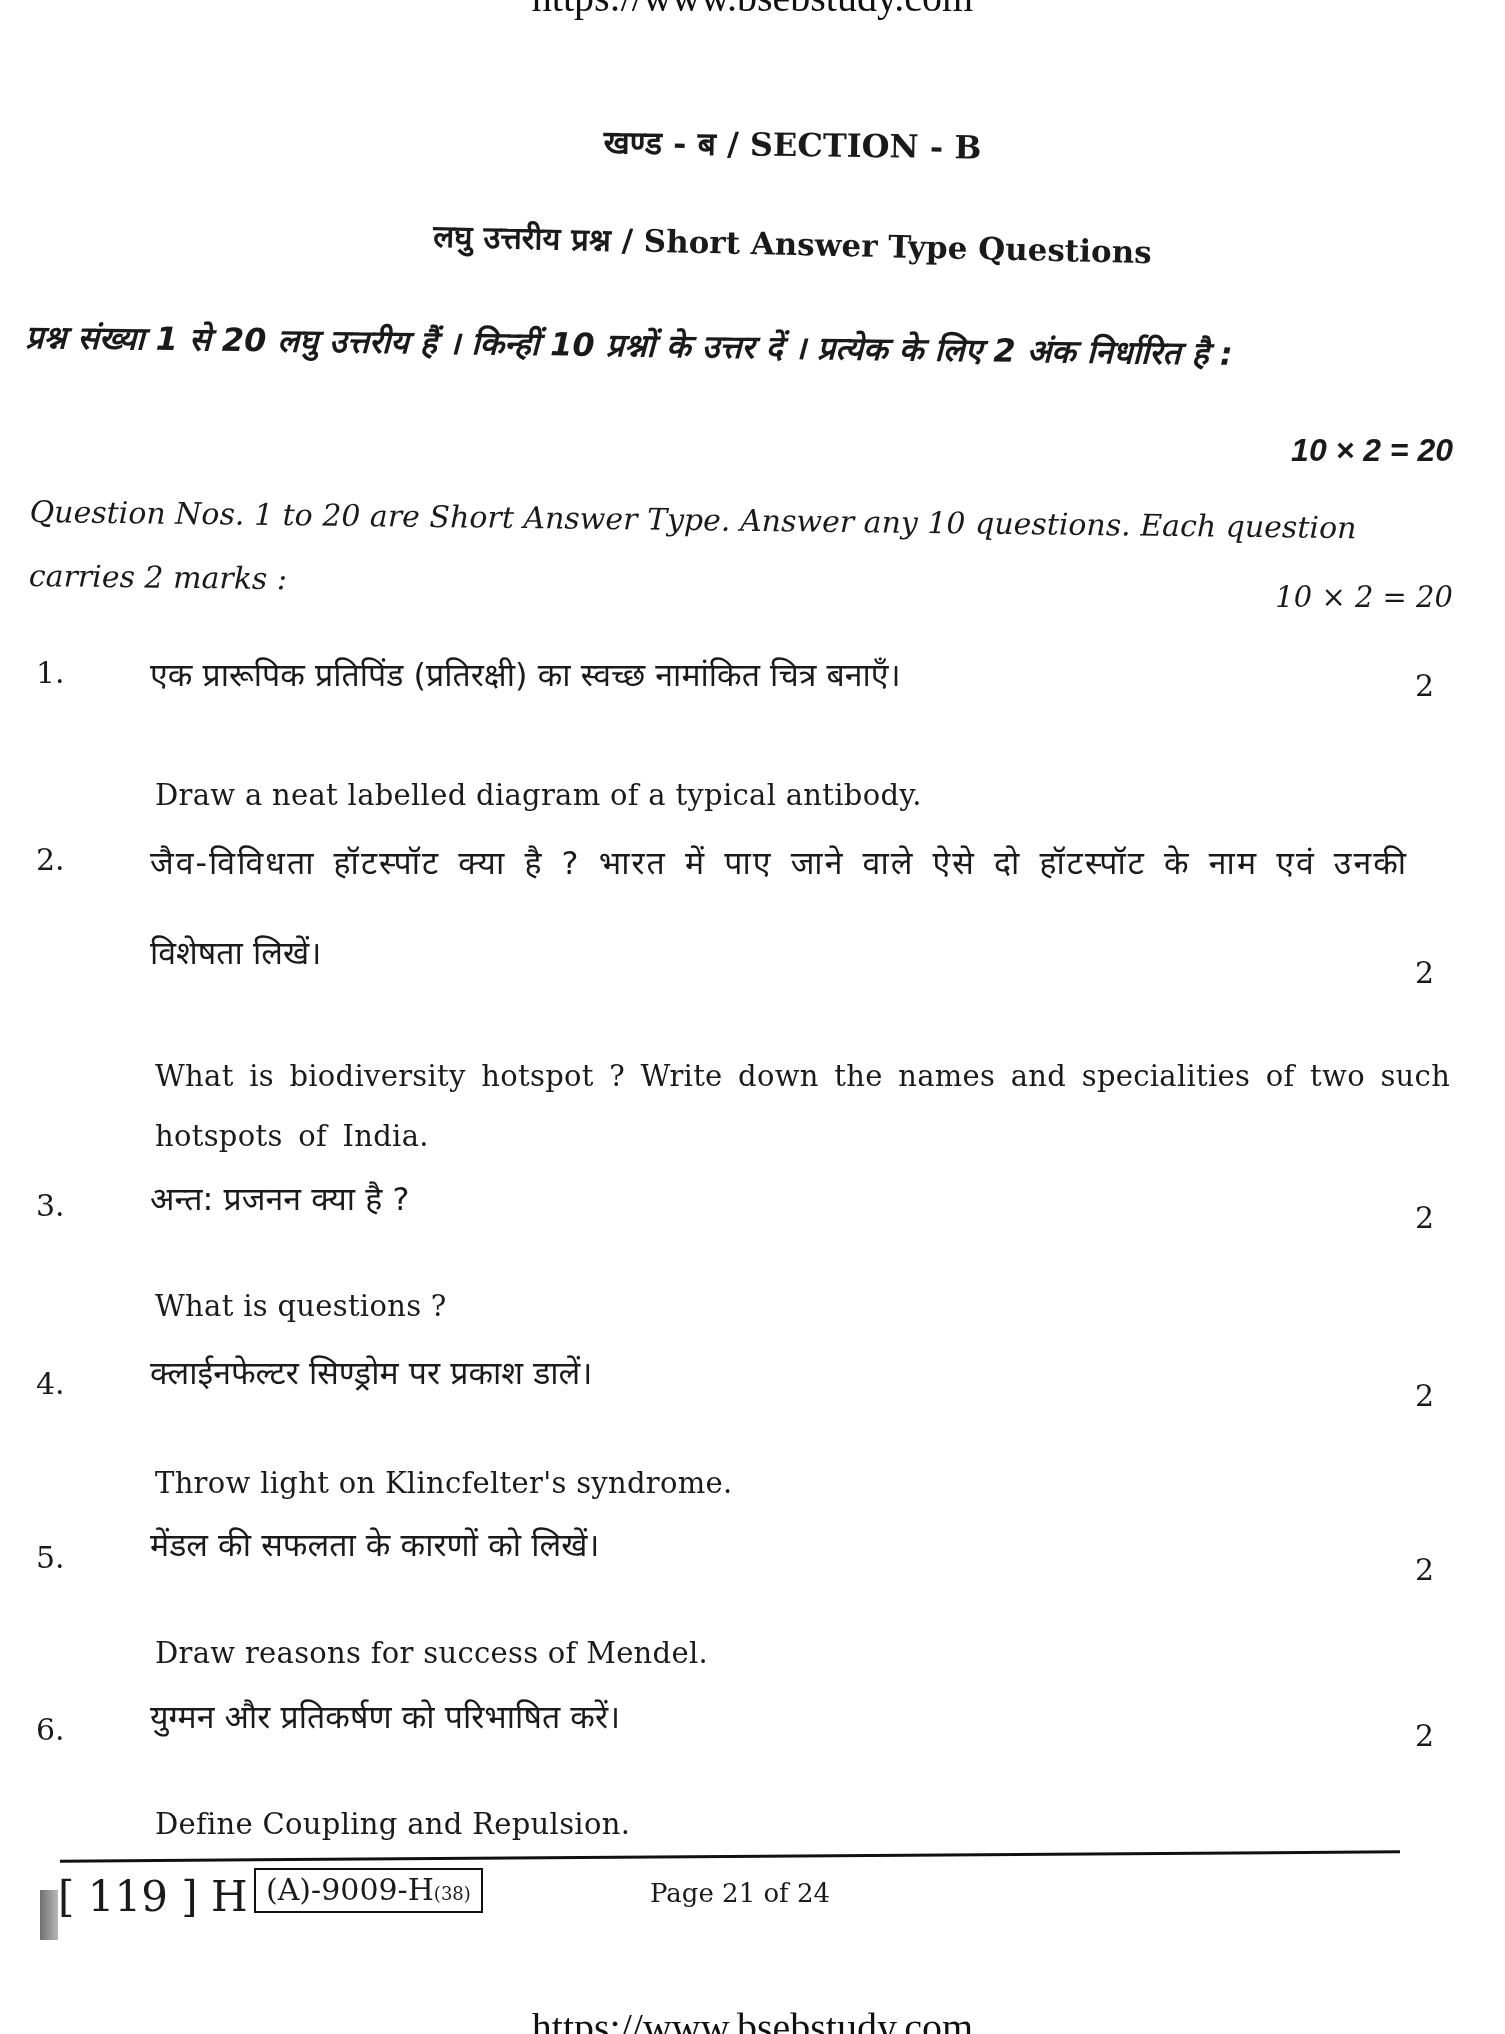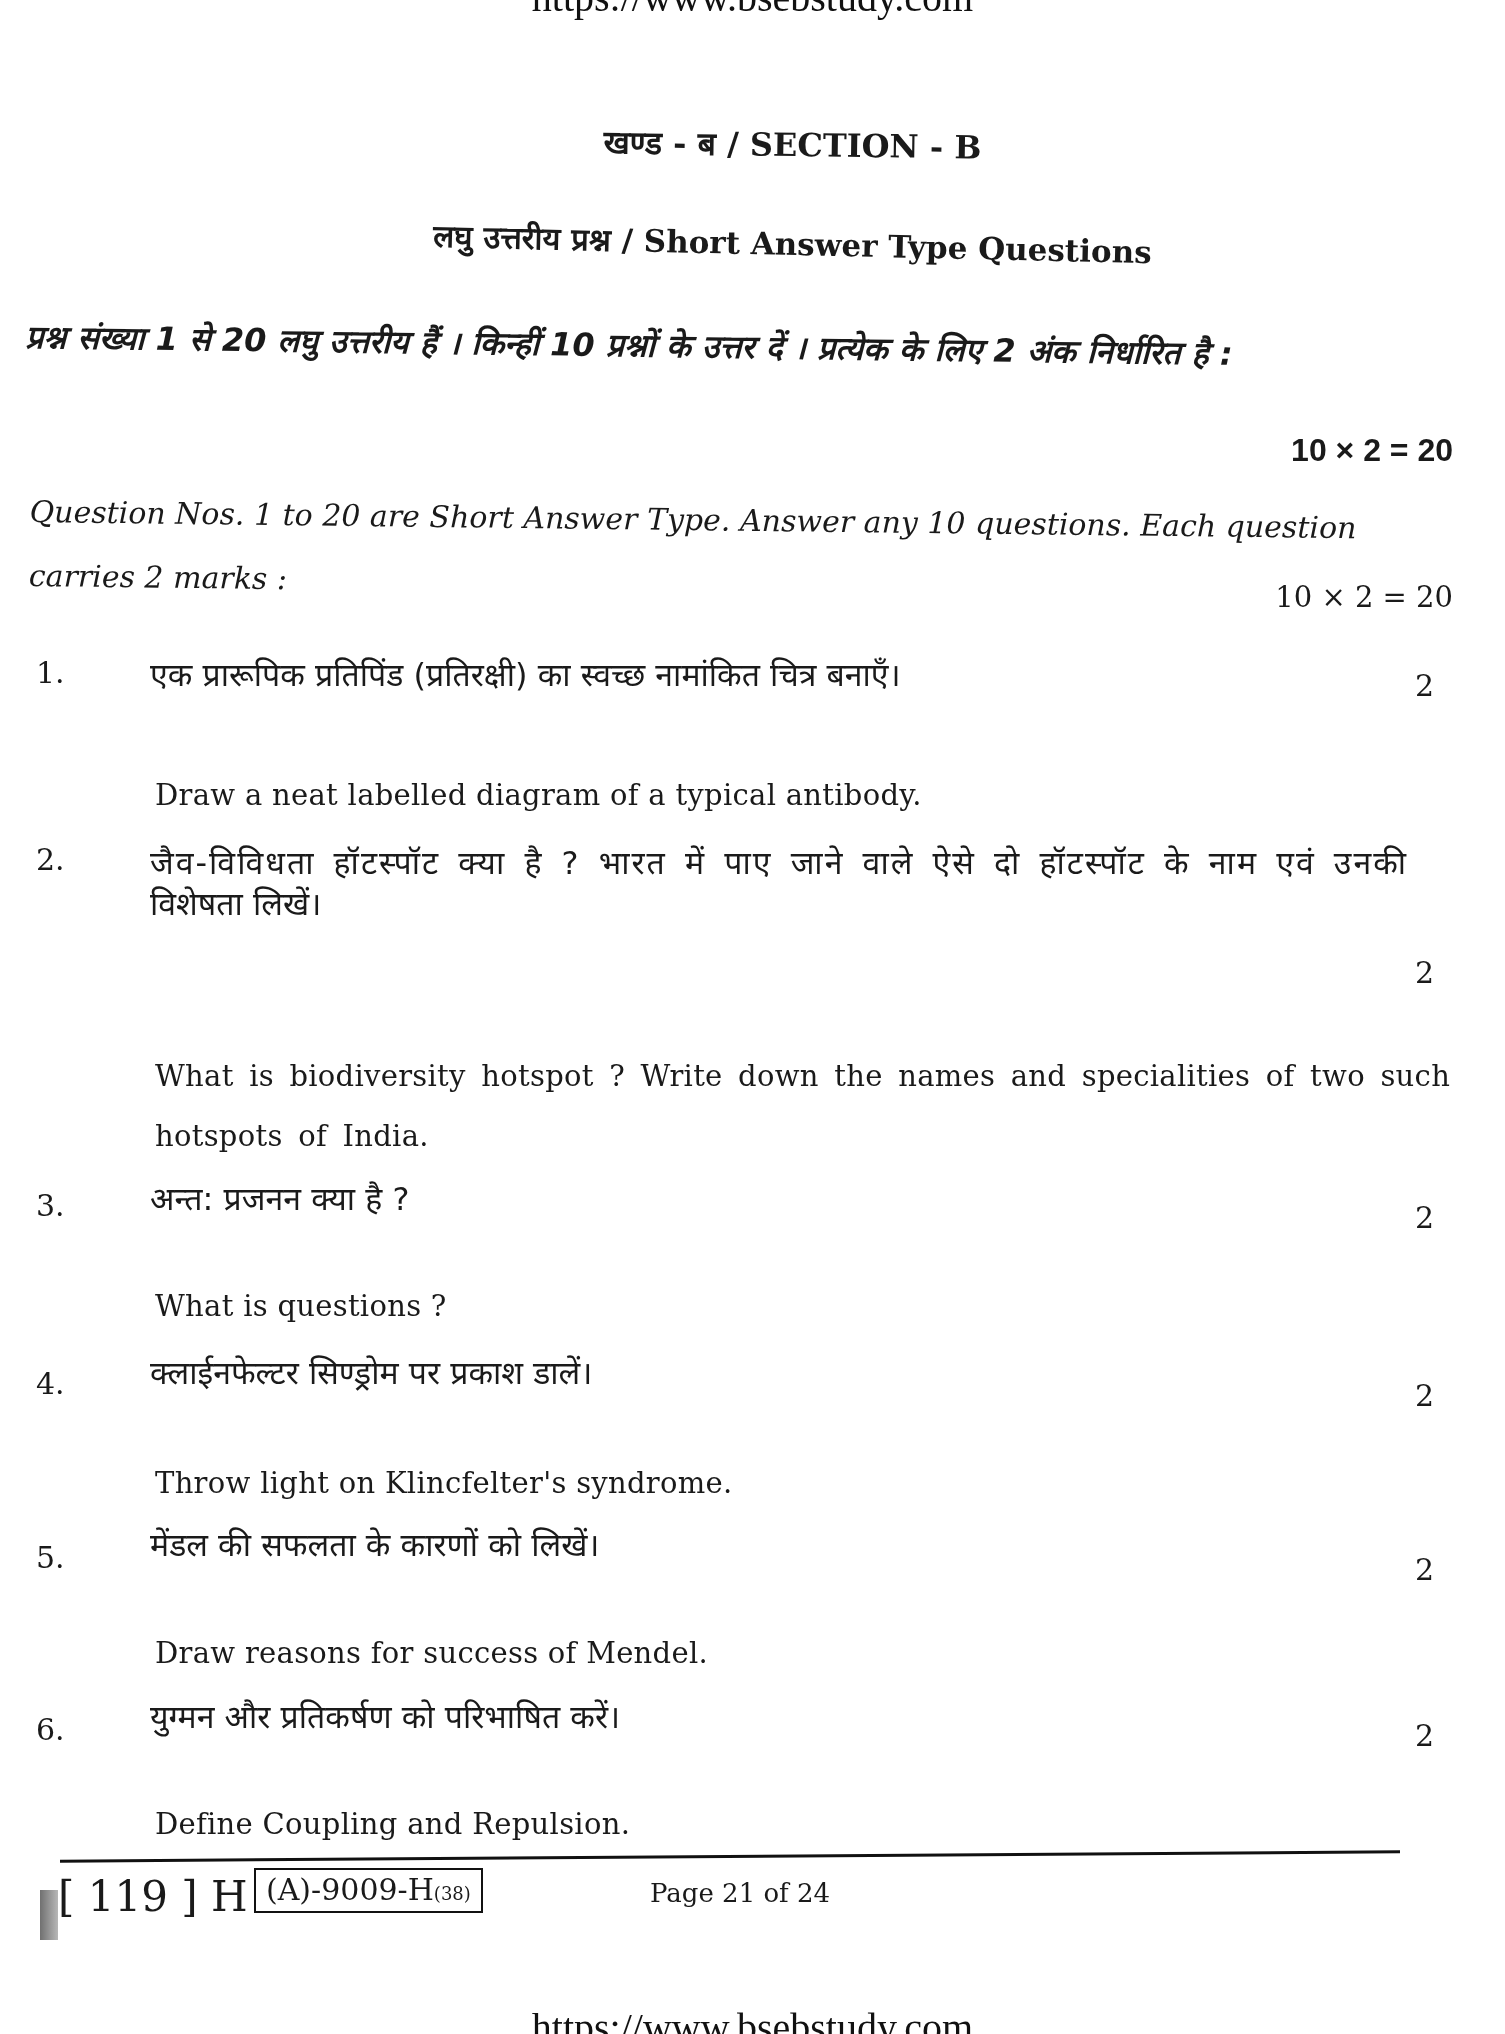--- a/index.html
+++ b/index.html
@@ -53,20 +53,21 @@
       white-space: normal;
       top: 292px;
       transform: rotate(0.8deg);
       transform-origin: left top;
     }
     .marks-total {
       right: 52px;
       font-family: "Liberation Sans", sans-serif;
       font-size: 32px;
       font-weight: bold;
+      font-style: italic;
     }
     .marks-hi { top: 432px; }
     .instr-en {
       left: 30px; width: 1430px;
       font-family: "DejaVu Serif", serif;
       font-size: 30px;
       font-style: italic;
       line-height: 64px;
       white-space: normal;
       top: 480px;
@@ -159,21 +160,21 @@
 <div>
   <div class="abs q-num" style="top:655px">1.</div>
   <div class="abs q-hi" style="top:652px">एक प्रारूपिक प्रतिपिंड (प्रतिरक्षी) का स्वच्छ नामांकित चित्र बनाएँ।</div>
   <div class="abs q-mark" style="top:668px">2</div>
   <div class="abs q-en" style="top:757px">Draw a neat labelled diagram of a typical antibody.</div>
 </div>
 
 <div>
   <div class="abs q-num" style="top:842px">2.</div>
   <div class="abs q-hi" style="top:840px; letter-spacing:2px; word-spacing:6px;">जैव-विविधता हॉटस्पॉट क्या है ? भारत में पाए जाने वाले ऐसे दो हॉटस्पॉट के नाम एवं उनकी</div>
-  <div class="abs q-hi" style="top:881px">विशेषता लिखें।</div>
+  <div class="abs q-hi" style="top:930px">विशेषता लिखें।</div>
   <div class="abs q-mark" style="top:955px">2</div>
   <div class="abs q-en q-en-wrap" style="top:1025px">What is biodiversity hotspot ? Write down the names and specialities of two such hotspots of India.</div>
 </div>
 
 <div>
   <div class="abs q-num" style="top:1188px">3.</div>
   <div class="abs q-hi" style="top:1176px">अन्त: प्रजनन क्या है ?</div>
   <div class="abs q-mark" style="top:1200px">2</div>
   <div class="abs q-en" style="top:1268px">What is questions ?</div>
 </div>

